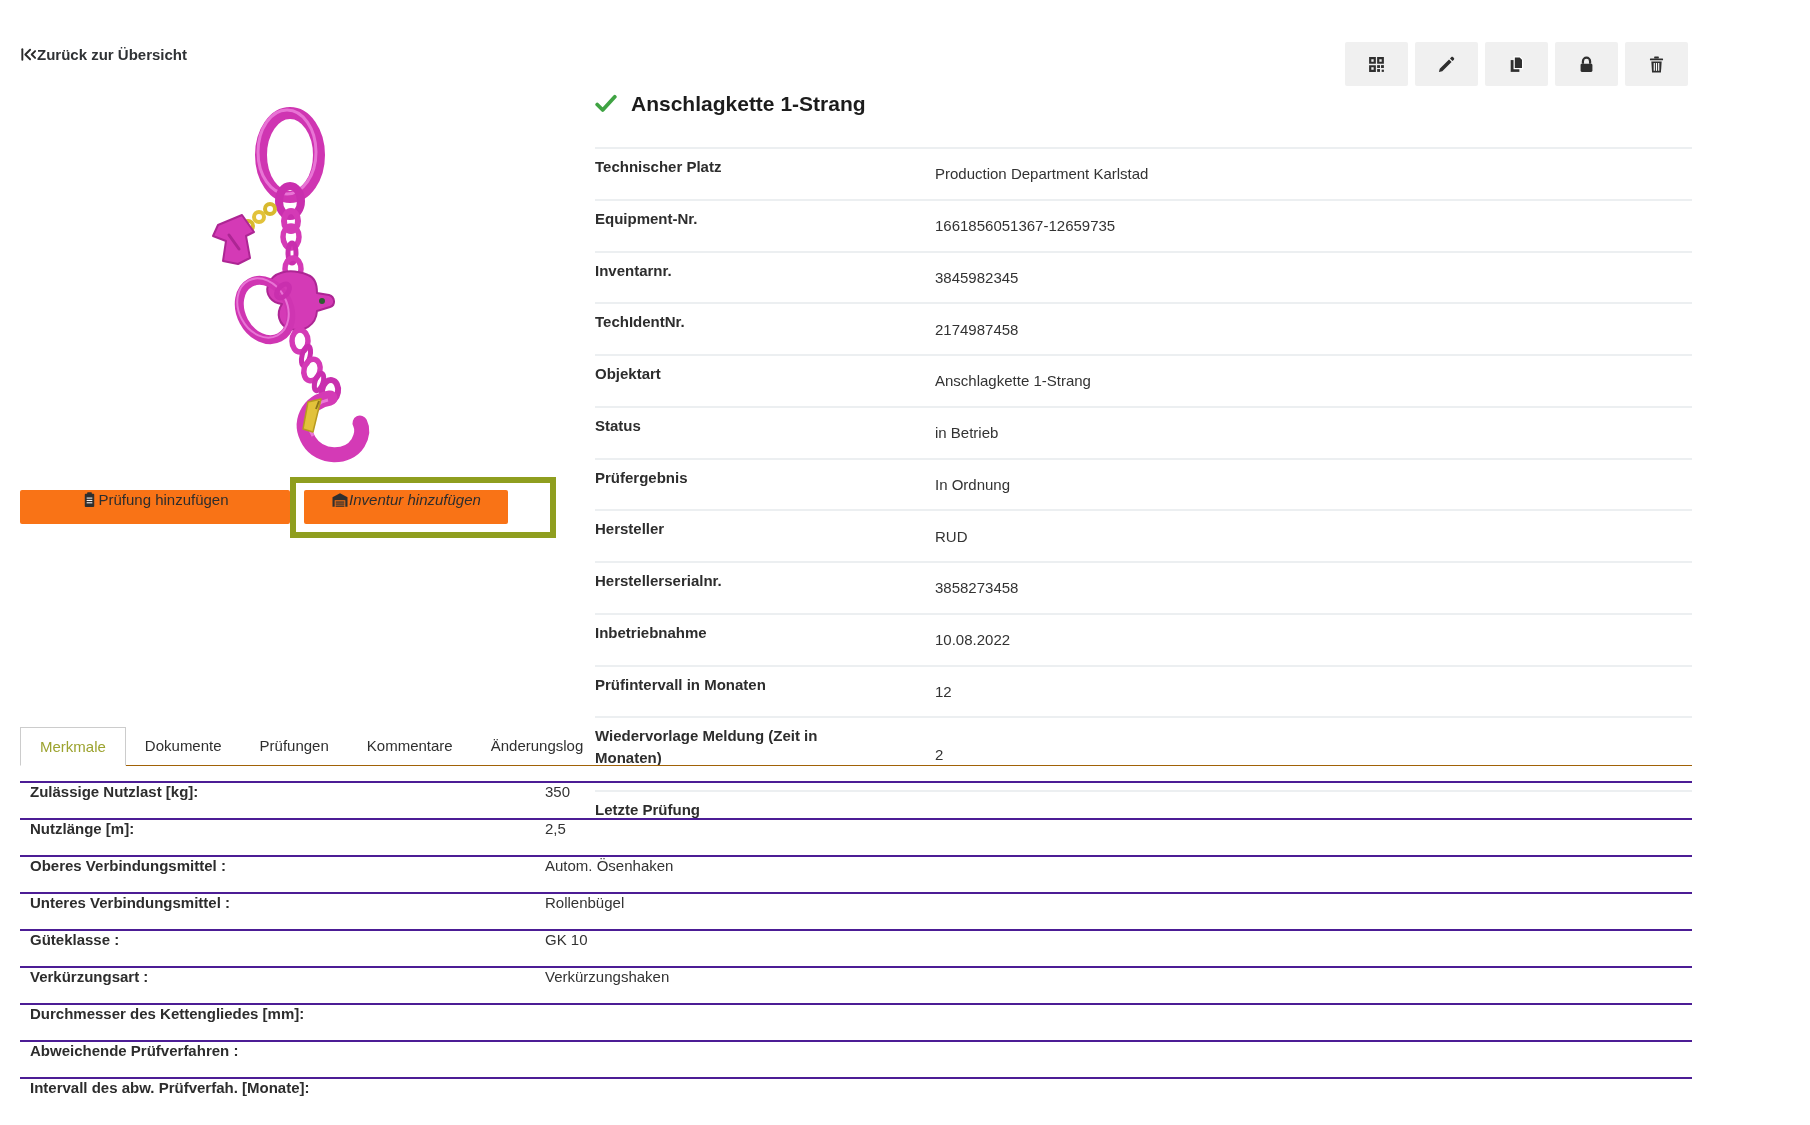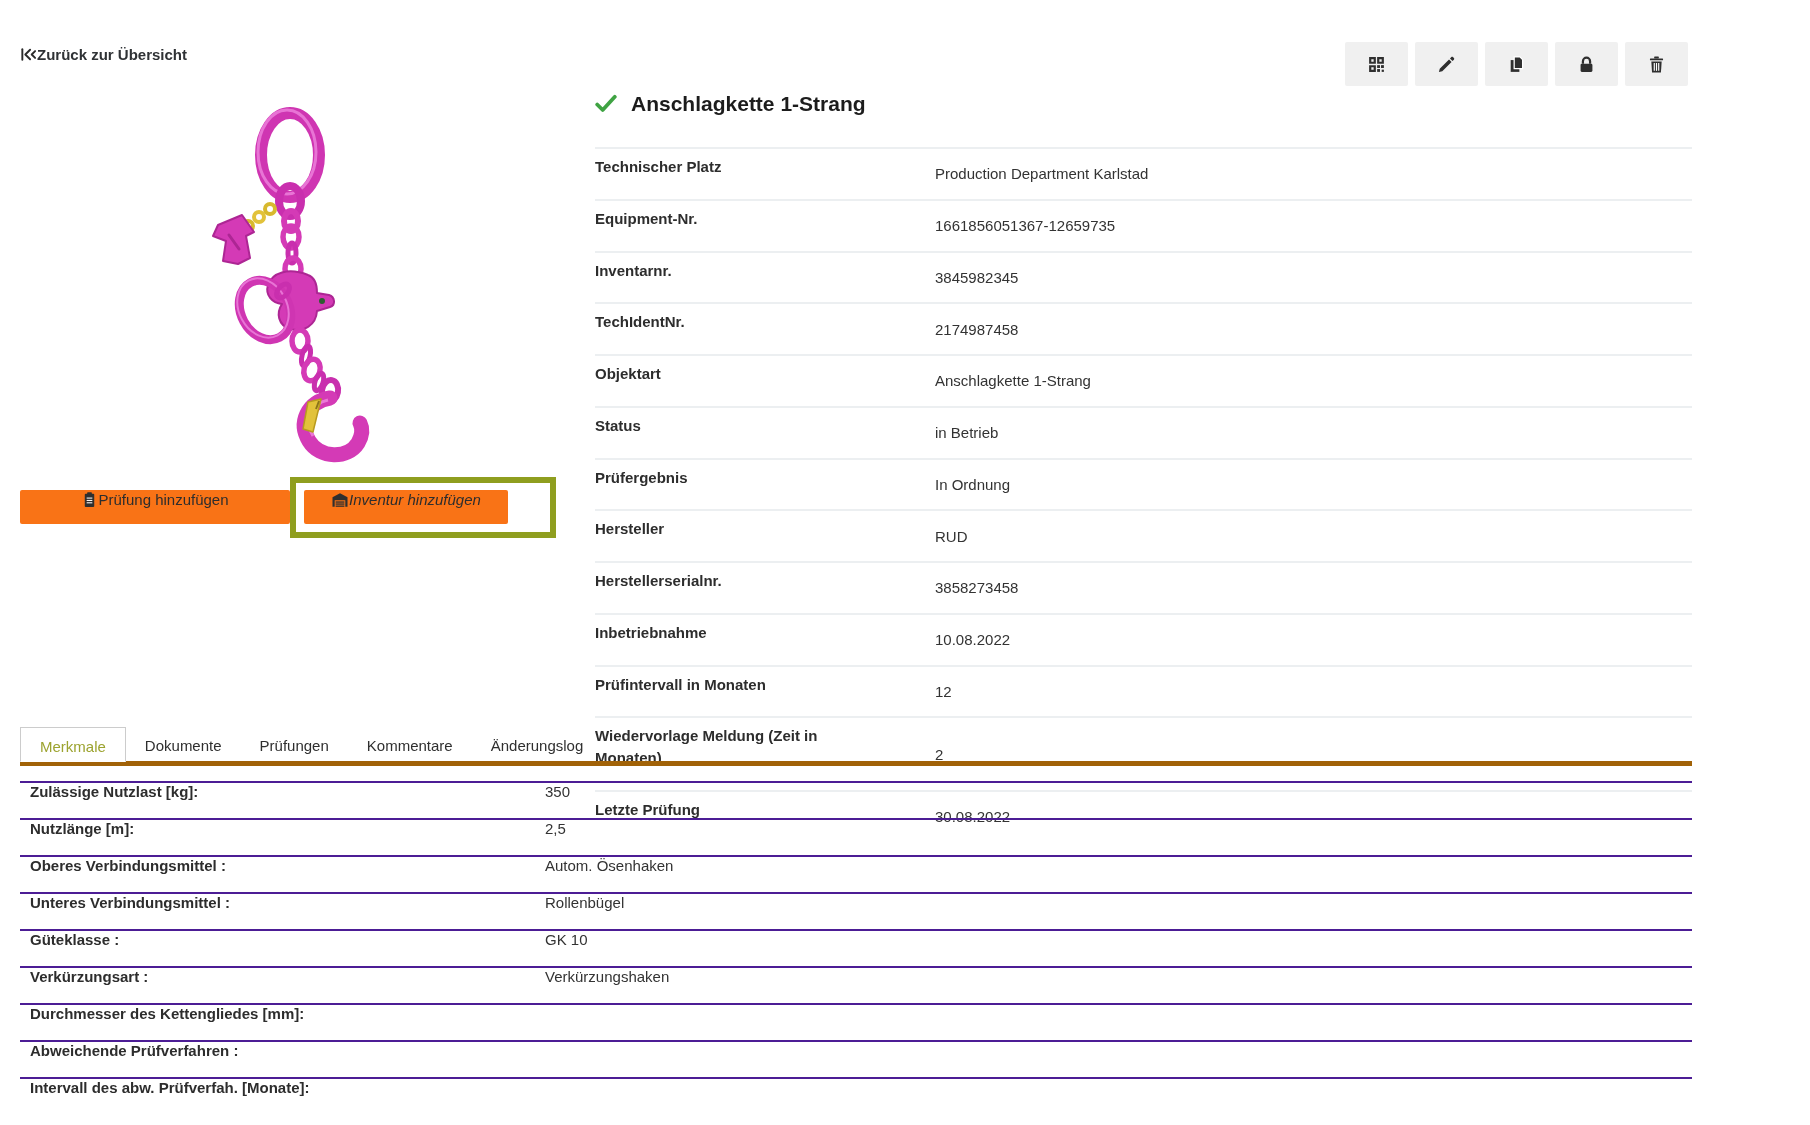--- a/index.html
+++ b/index.html
@@ -27,21 +27,21 @@
   
   .action-btn{position:absolute;height:34px;background:#f97316;border:none;border-radius:2px;
     display:flex;align-items:flex-start;justify-content:center;gap:0;font-size:15px;color:#2d2d2d;
     font-family:inherit;cursor:pointer;}
   #btn-inspection{left:20px;top:490px;width:270px;}
   #btn-inventory{left:304px;top:490px;width:204px;font-style:italic;}
   .highlight-box{position:absolute;left:290px;top:477px;width:266px;height:61px;
     box-sizing:border-box;border:6px solid #8f9e1f;}
   
   .tabbar{position:absolute;left:20px;top:727px;width:1672px;height:39px;display:flex;
-    border-bottom:5px solid #a16207;box-sizing:border-box;}
+    border-bottom:1px solid #a16207;box-sizing:border-box;}
   .tab{padding:0 19px;line-height:37px;font-size:15px;color:#2f2f2f;cursor:pointer;white-space:nowrap;}
   .tab.active{background:#fff;border:1px solid #cccccc;border-bottom:1px solid #ffffff;
     margin-bottom:-1px;color:#9ca32f;}
   
   .attributes{position:absolute;left:20px;top:781px;width:1672px;}
   .arow{display:flex;height:37px;border-top:2px solid #4c1d95;box-sizing:border-box;align-items:flex-start;}
   .alabel{width:525px;font-weight:700;font-size:15px;color:#2d2d2d;padding-left:10px;box-sizing:border-box;}
   .avalue{flex:1;font-size:15px;color:#333;}
   svg{display:block;}
 </style>
@@ -213,21 +213,20 @@
     <div class="drow">
       <div class="dlabel">Prüfintervall in Monaten</div>
       <div class="dvalue">12</div>
     </div>
     <div class="drow">
       <div class="dlabel">Wiedervorlage Meldung (Zeit in Monaten)</div>
       <div class="dvalue">2</div>
     </div>
     <div class="drow">
       <div class="dlabel">Letzte Prüfung</div>
-      <div class="dvalue">30.08.2022</div>
     </div>
   </div>
 
 <button class="action-btn" id="btn-inspection">
   <span>
     <svg viewBox="0 0 18 18" width="17" height="17">
         <g fill="#2f2f2f">
           <rect x="4" y="3" width="10" height="14" rx="1"></rect>
           <rect x="6.5" y="1.2" width="5" height="3.4" rx="0.8"></rect>
         </g>

